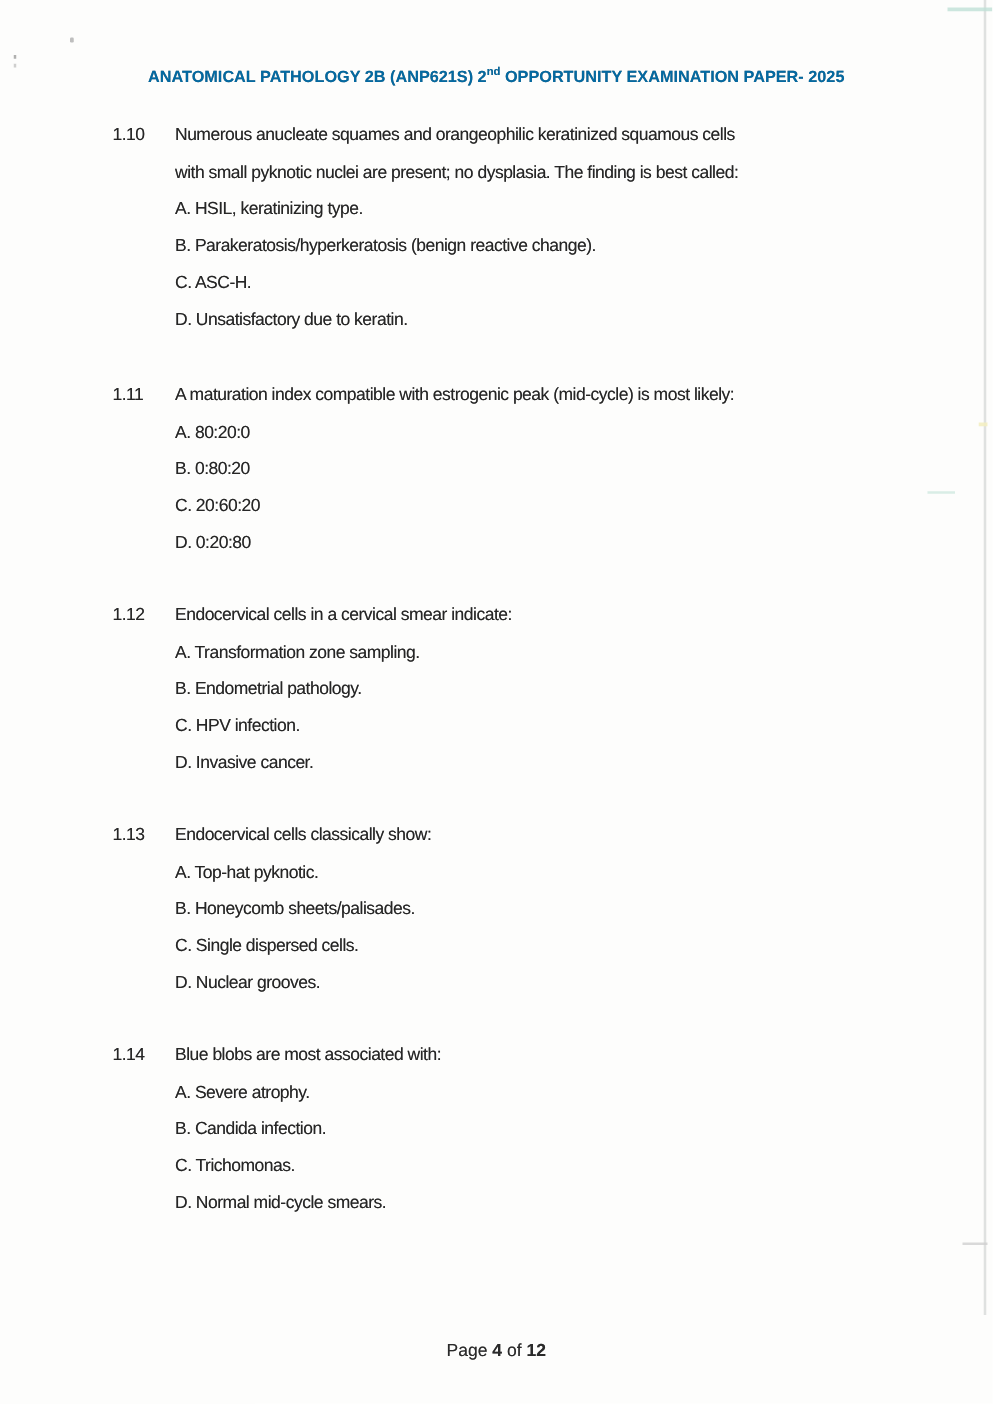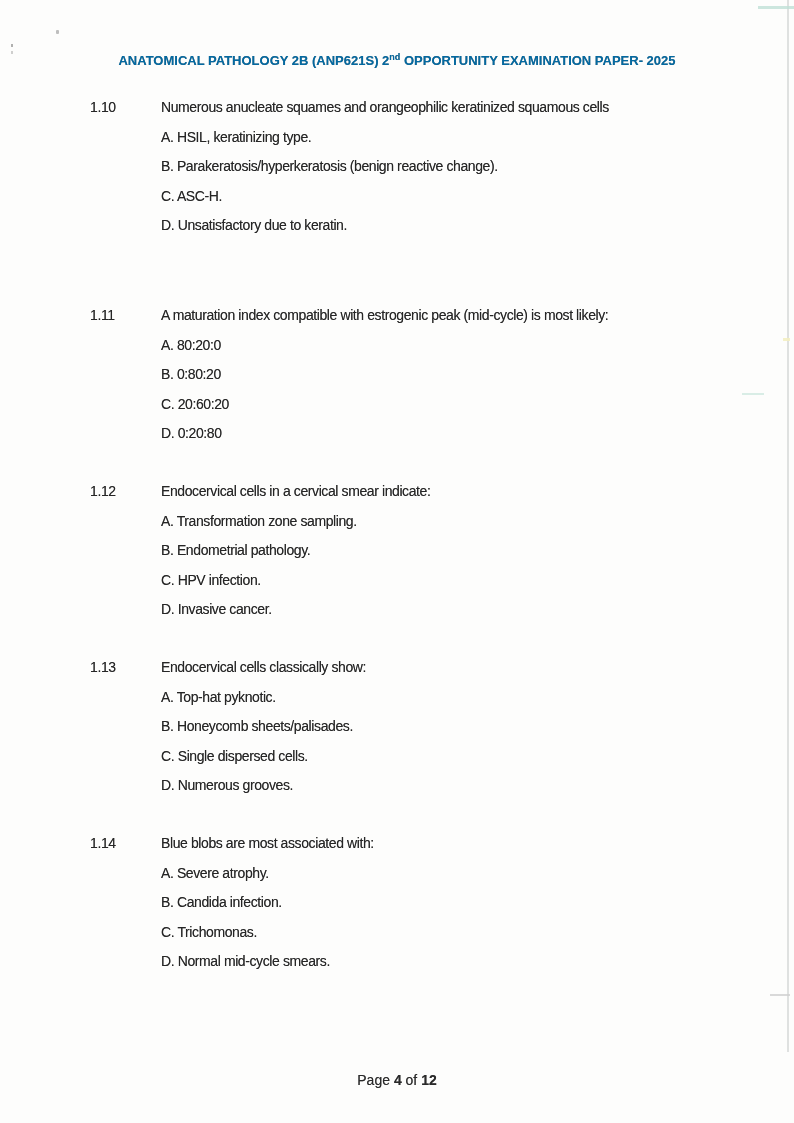--- a/index.html
+++ b/index.html
@@ -31,21 +31,21 @@
 
   
   .questions { position: absolute; top: 0; left: 0; width: 100%; height: 100%; }
   .q-block { position: absolute; left: 0; width: 100%; font-size: 14px; letter-spacing: -0.4px; }
   .q-block:nth-child(1) { top: 93px; }
   .q-block:nth-child(2) { top: 301px; }
   .q-block:nth-child(3) { top: 477px; }
   .q-block:nth-child(4) { top: 653px; }
   .q-block:nth-child(5) { top: 829px; }
   .q-num  { position: absolute; left: 90px; top: 0; line-height: 29.5px; text-align: center; }
-  .q-text { position: absolute; left: 140px; top: 0; width: 525px; margin-left: 21px; }
+  .q-text { position: absolute; left: 140px; top: 0; width: 525px; }
   .q-line, .q-option { line-height: 29.5px; white-space: nowrap; }
 
   
   .footer {
     position: absolute;
     top: 1071px;
     left: 0;
     width: 100%;
     text-align: center;
     font-size: 14px;
@@ -79,20 +79,21 @@
 
   <div class="header">
     <span>ANATOMICAL PATHOLOGY 2B (ANP621S) 2</span><sup>nd</sup><span> OPPORTUNITY EXAMINATION PAPER- 2025</span>
   </div>
 
   <div class="questions">
   <div class="q-block">
     <div class="q-num">1.10</div>
     <div class="q-text">
           <div class="q-line">Numerous anucleate squames and orangeophilic keratinized squamous cells</div>
+          <div class="q-line">with small pyknotic nuclei are present; no dysplasia. The finding is best called:</div>
           <div class="q-option">A. HSIL, keratinizing type.</div>
           <div class="q-option">B. Parakeratosis/hyperkeratosis (benign reactive change).</div>
           <div class="q-option">C. ASC-H.</div>
           <div class="q-option">D. Unsatisfactory due to keratin.</div>
         </div>
   </div>
 
   <div class="q-block">
     <div class="q-num">1.11</div>
     <div class="q-text">
@@ -115,21 +116,21 @@
         </div>
   </div>
 
   <div class="q-block">
     <div class="q-num">1.13</div>
     <div class="q-text">
           <div class="q-line">Endocervical cells classically show:</div>
           <div class="q-option">A. Top-hat pyknotic.</div>
           <div class="q-option">B. Honeycomb sheets/palisades.</div>
           <div class="q-option">C. Single dispersed cells.</div>
-          <div class="q-option">D. Numerous grooves.</div>
+          <div class="q-option">D. Nuclear grooves.</div>
         </div>
   </div>
 
   <div class="q-block">
     <div class="q-num">1.14</div>
     <div class="q-text">
           <div class="q-line">Blue blobs are most associated with:</div>
           <div class="q-option">A. Severe atrophy.</div>
           <div class="q-option">B. Candida infection.</div>
           <div class="q-option">C. Trichomonas.</div>

